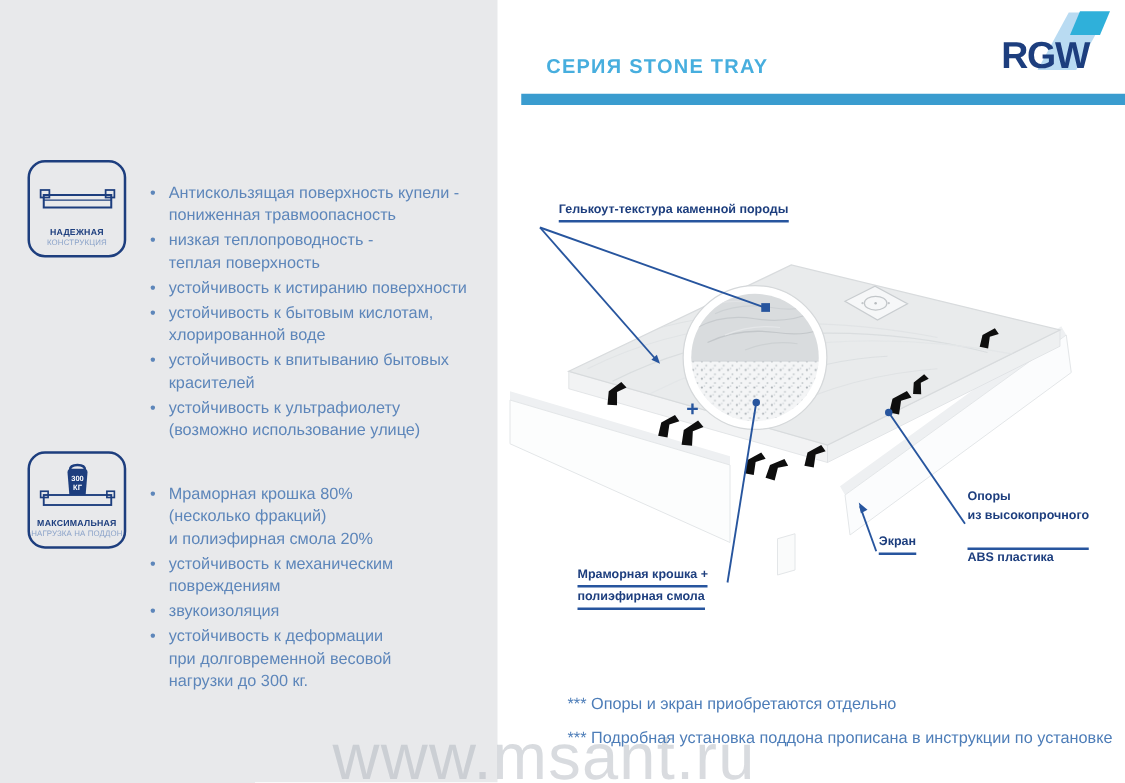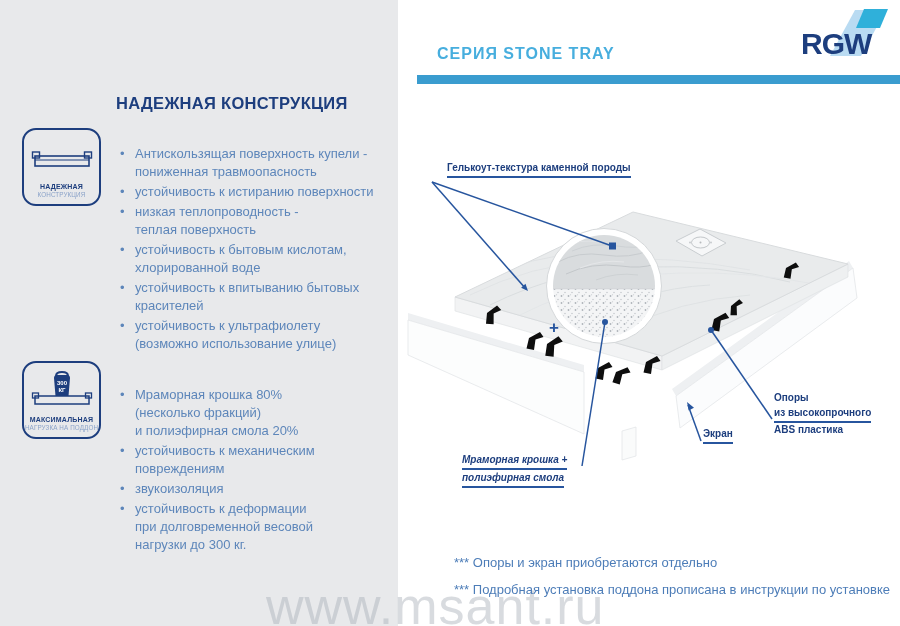--- a/index.html
+++ b/index.html
@@ -44,23 +44,23 @@
   .logo-text{fill:var(--navy);font-weight:800;font-size:30px;letter-spacing:-1px;
              font-family:"Liberation Sans","DejaVu Sans",sans-serif;}
 
   
   .diagram-svg{position:absolute;left:398px;top:138px;width:502px;height:424px;}
   .ln{stroke:var(--line-blue);stroke-width:1.5;fill:none;}
   .dot{fill:var(--line-blue);}
   .d-label{position:absolute;color:var(--navy);font-weight:bold;font-size:10px;line-height:15px;z-index:6;}
   .u{border-bottom:2px solid var(--line-blue);padding-bottom:1px;display:table;}
   #lbl-gelcoat{left:447px;top:160px;}
-  #lbl-marble{left:462px;top:452px;font-style:italic;}
+  #lbl-marble{left:462px;top:452px;}
   #lbl-supports{left:774px;top:391px;line-height:14.5px;}
-  #lbl-supports .mid{border-bottom:2px solid var(--line-blue);display:table;padding-bottom:1px;}
+  #lbl-supports .mid{border-bottom:2px solid var(--line-blue);display:table;padding-bottom:18px;}
   #lbl-screen{left:703px;top:426px;}
   .plus-mark{position:absolute;left:549px;top:318px;color:var(--line-blue);
              font-size:17px;font-weight:bold;z-index:6;}
 
   .note{position:absolute;left:454px;color:var(--note-blue);font-size:13px;z-index:5;white-space:nowrap;}
   #note1{top:555px;} #note2{top:582px;}
 
   .watermark{position:absolute;left:266px;top:576px;font-size:52px;color:var(--watermark-gray);
              opacity:.45;letter-spacing:1px;z-index:1;white-space:nowrap;}
 </style>
@@ -91,28 +91,27 @@
       <rect x="4" y="26" width="54" height="8" fill="none" stroke="#1d3e7e" stroke-width="1.5"></rect>
       <path d="M25,6 Q25,2 31,2 Q37,2 37,6" fill="none" stroke="#1d3e7e" stroke-width="2"></path>
       <path d="M23,8 Q23,5 26,5 L36,5 Q39,5 39,8 L37.5,26 L24.5,26 Z" fill="#1d3e7e"></path>
       <text x="31" y="15" text-anchor="middle" font-size="6" font-weight="bold" fill="#ffffff">300</text>
       <text x="31" y="22" text-anchor="middle" font-size="6" font-weight="bold" fill="#ffffff">КГ</text>
     </svg>
     <div class="badge-t1">МАКСИМАЛЬНАЯ</div>
     <div class="badge-t2">НАГРУЗКА НА ПОДДОН</div>
   </div>
 
-  <div class="section-heading">НАДЕЖНАЯ КОНСТРУКЦИЯ</div>
 
   <ul class="features" id="features1">
     <li>Антискользящая поверхность купели -
 пониженная травмоопасность</li>
-    <li>устойчивость к истиранию поверхности</li>
     <li>низкая теплопроводность -
 теплая поверхность</li>
+    <li>устойчивость к истиранию поверхности</li>
     <li>устойчивость к бытовым кислотам,
 хлорированной воде</li>
     <li>устойчивость к впитыванию бытовых
 красителей</li>
     <li>устойчивость к ультрафиолету
 (возможно использование улице)</li>
   </ul>
 
   <ul class="features" id="features2">
     <li>Мраморная крошка 80%

